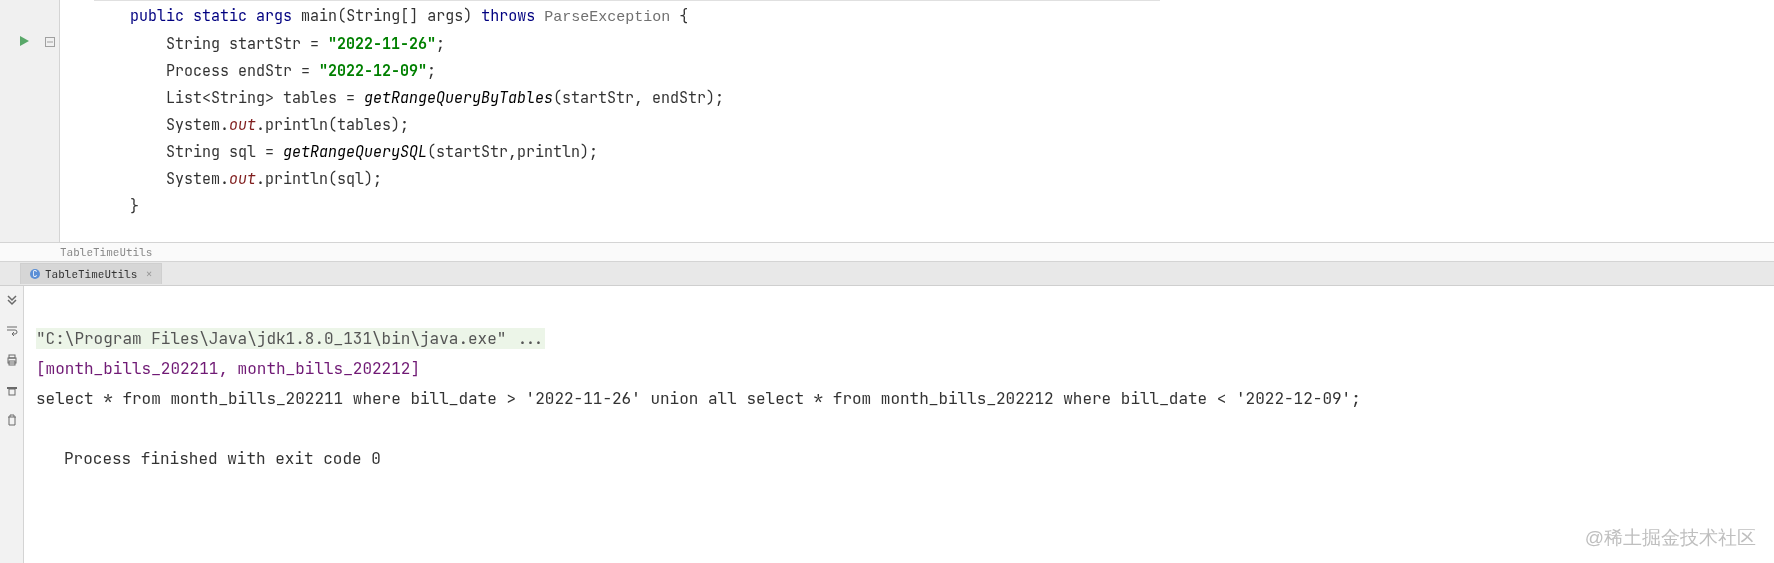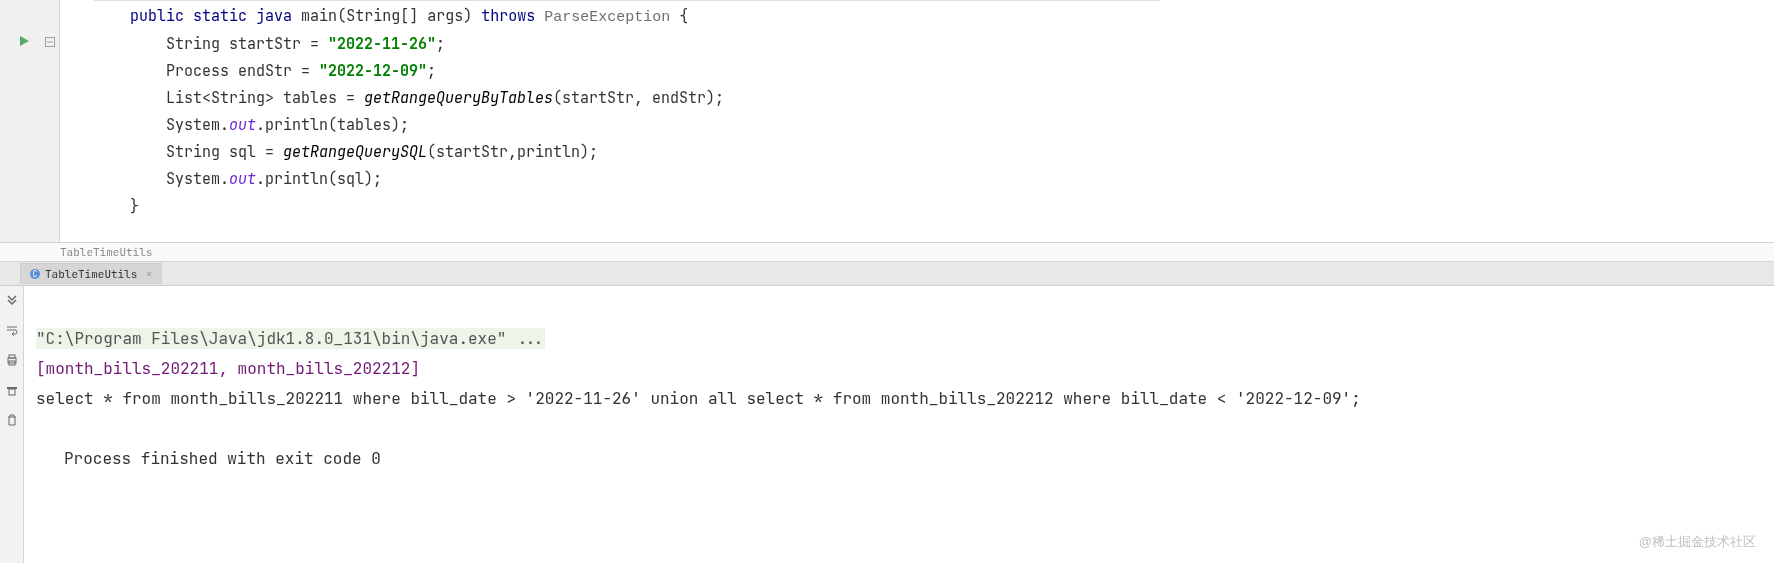--- a/index.html
+++ b/index.html
@@ -69,21 +69,21 @@
     font-size: 15px;
     white-space: pre;
     color: #333;
     font-family: "JetBrains Mono", "Consolas", "Courier New", monospace;
   }
   .kw  { color: #000080; font-weight: normal; }
   .cls { color: #707070; font-family: Liberation Mono, monospace; }
   .fn  { color: #333; }
   .fni { color: #000000; font-style: italic; }
   .str { color: #008000; font-weight: bold; }
-  .stf { color: #6d28d9; font-style: italic; }
+  .stf { color: #7f1d1d; font-style: italic; }
 
   .breadcrumb {
     font-size: 11px;
     color: #888;
     padding: 2px 0 2px 60px;
     background: #fafafa;
     border-bottom: 1px solid #d4d4d4;
   }
 
   
@@ -149,21 +149,21 @@
   }
   .cmd  { color: #555; background:#ecf5e8; }
   .outl { color: #701a75; }
   .sql  { color: #333; text-align: center; }
   .exit { color: #333; margin-left: 28px; }
 
   .watermark {
     position: absolute;
     right: 18px;
     bottom: 12px;
-    font-size: 13px;
+    font-size: 19px;
     color: #bfbfbf;
     font-family: "PingFang SC", "Microsoft YaHei", sans-serif;
   }
 </style>
 </head>
 <body>
 
 <div class="editor-area">
   <div class="gutter">
     <div class="ln">&nbsp;</div>
@@ -182,21 +182,21 @@
     </span>
     <span class="fold-icon">
       <svg viewBox="0 0 10 10">
           <rect x="0.5" y="0.5" width="9" height="9" fill="none" stroke="#a0a0a0"></rect>
           <line x1="2" y1="5" x2="8" y2="5" stroke="#a0a0a0"></line>
         </svg>
     </span>
   </div>
   <div class="code-col">
     <div class="code-separator"></div>
-<pre class="code"><span>    </span><span class="kw">public</span> <span class="kw">static</span> <span class="kw">java</span> <span class="fn">main</span><span>(String[] args)</span> <span class="kw">throws</span> <span class="cls">ParseException</span><span> {</span>
+<pre class="code"><span>    </span><span class="kw">public</span> <span class="kw">static</span> <span class="kw">args</span> <span class="fn">main</span><span>(String[] args)</span> <span class="kw">throws</span> <span class="cls">ParseException</span><span> {</span>
 <span>        </span><span>String startStr = </span><span class="str">"2022-11-26"</span><span>;</span>
 <span>        </span><span>Process endStr = </span><span class="str">"2022-12-09"</span><span>;</span>
 <span>        </span><span>List&lt;String&gt; tables = </span><span class="fni">getRangeQueryByTables</span><span>(startStr, endStr);</span>
 <span>        </span><span>System.</span><span class="stf">out</span><span>.println(tables);</span>
 <span>        </span><span>String sql = </span><span class="fni">getRangeQuerySQL</span><span>(startStr,println);</span>
 <span>        </span><span>System.</span><span class="stf">out</span><span>.println(sql);</span>
 <span>    }</span></pre>
   </div>
 </div>
 

